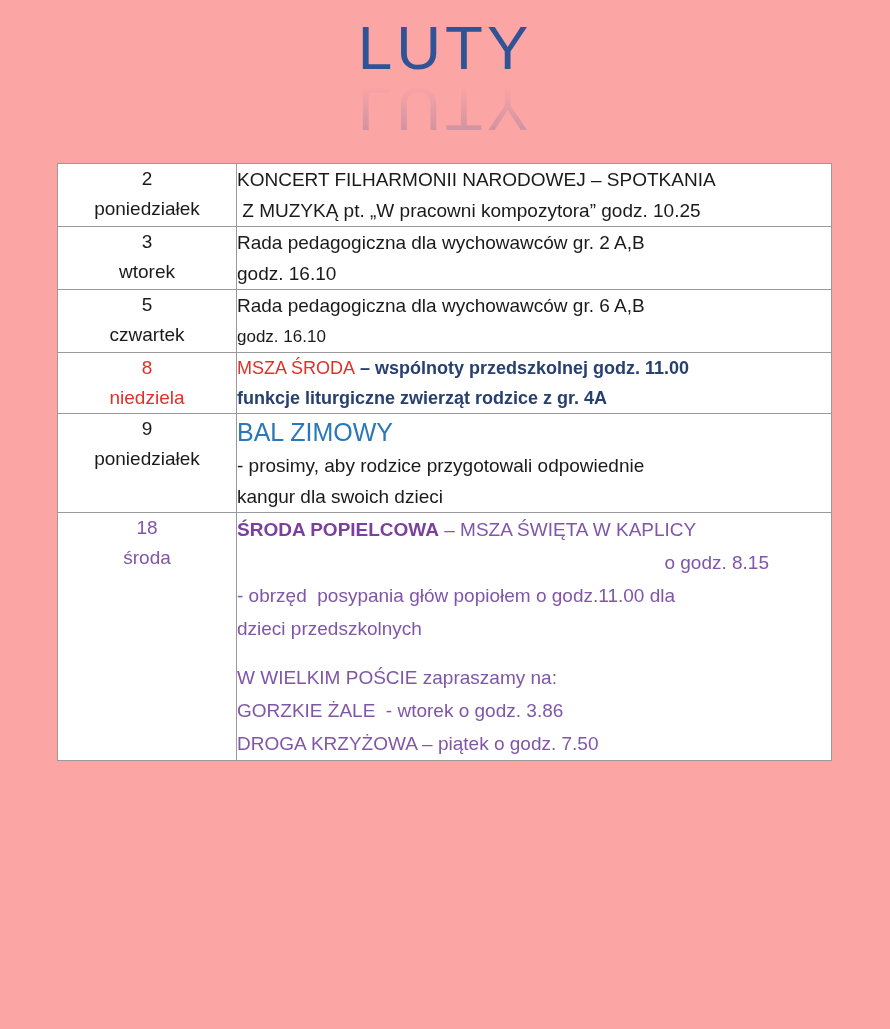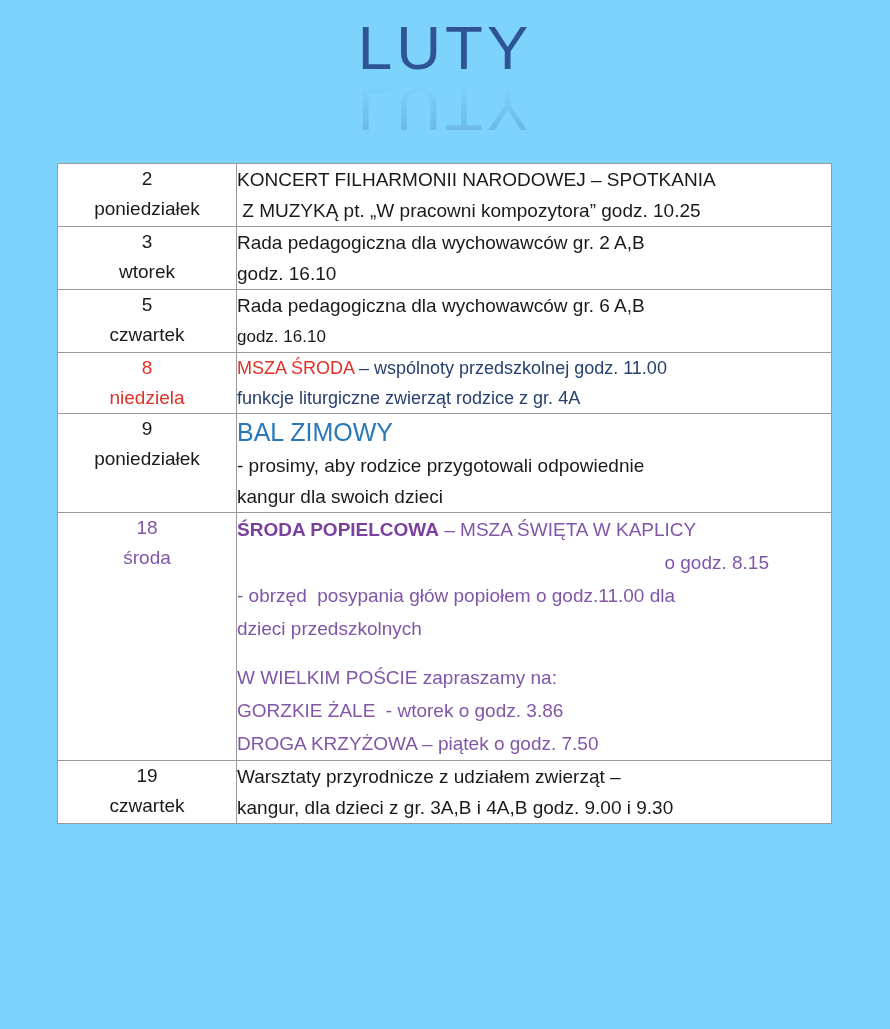--- a/index.html
+++ b/index.html
@@ -13,21 +13,21 @@
     height: 1029px;
     font-family: "Liberation Sans", sans-serif;
     color: #000000;
     overflow: hidden;
   }
 
   .page {
     position: relative;
     width: 890px;
     height: 1029px;
-    background: #7dd3fc;
+    background: #fca5a5;
   }
 
   
   .title-block {
     position: absolute;
     left: 0;
     top: 12px;
     width: 890px;
     height: 120px;
     text-align: center;
@@ -95,21 +95,21 @@
     font-size: 19px;
     line-height: 31px;
     color: #1a1a1a;
   }
   .desc-cell .line { display: block; white-space: pre-wrap; }
   .desc-cell .line.indent-right { text-align: right; padding-right: 62px; }
   .desc-cell .line.spacer { height: 16px; }
 
   
   .c-red    { color: #e03127; }
-  .c-navy   { color: #27406e; }
+  .c-navy   { color: #27406e; font-weight: bold; }
   .c-purple { color: #8156a8; }
 
   .row-sunday .date-cell { color: #e03127; }
   .row-ash .date-cell    { color: #8156a8; }
 
   .row-sunday .desc-cell { color: #27406e; font-size: 18px; line-height: 30px; }
   .row-ash .desc-cell    { color: #8156a8; font-size: 19px; line-height: 33px; margin-top: 18px; }
 
   .big-blue {
     color: #2a78ba;
@@ -201,26 +201,16 @@
             <span class="line"><span class="bold-purple">ŚRODA POPIELCOWA</span><span class="c-purple"> – MSZA ŚWIĘTA W KAPLICY</span></span>
             <span class="line indent-right c-purple">o godz. 8.15</span>
             <span class="line c-purple">- obrzęd  posypania głów popiołem o godz.11.00 dla</span>
             <span class="line c-purple">dzieci przedszkolnych</span>
             <span class="line spacer"></span>
             <span class="line c-purple">W WIELKIM POŚCIE zapraszamy na:</span>
             <span class="line c-purple">GORZKIE ŻALE  - wtorek o godz. 3.86</span>
             <span class="line c-purple">DROGA KRZYŻOWA – piątek o godz. 7.50</span>
           </td>
         </tr>
-        <tr>
-          <td class="date-cell">
-            <span class="d-num">19</span>
-            <span class="d-day">czwartek</span>
-          </td>
-          <td class="desc-cell">
-            <span class="line">Warsztaty przyrodnicze z udziałem zwierząt –</span>
-            <span class="line">kangur, dla dzieci z gr. 3A,B i 4A,B godz. 9.00 i 9.30</span>
-          </td>
-        </tr>
       </tbody>
   </table>
 
 </div>
 
 </body></html>

